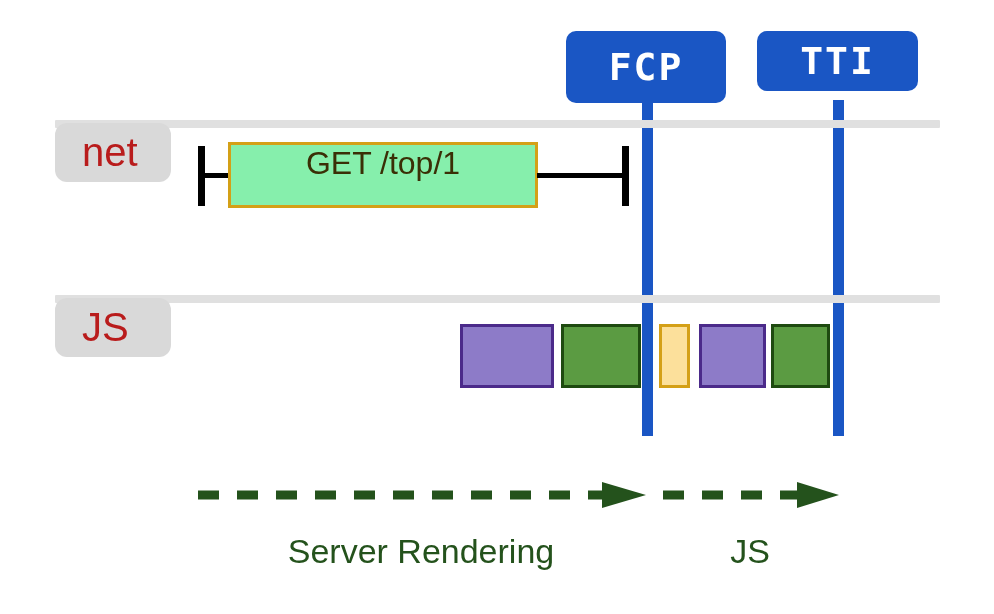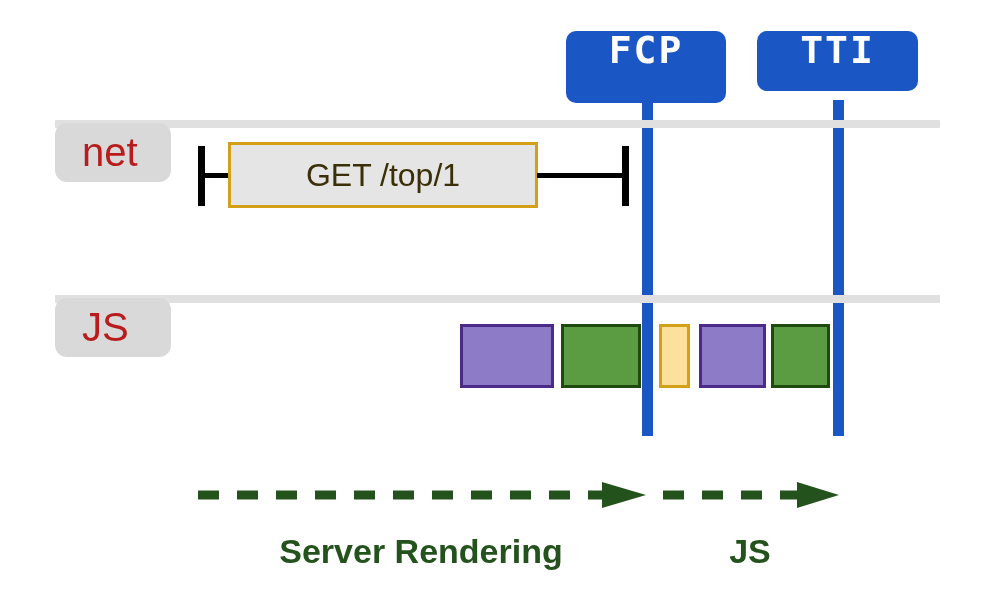--- a/index.html
+++ b/index.html
@@ -15,20 +15,21 @@
     width: 994px;
     height: 614px;
     background: #ffffff;
     overflow: hidden;
   }
 
   
   .marker-badge {
     position: absolute;
     display: flex;
+    align-items: center;
     justify-content: center;
     background: #1a56c4;
     color: #ffffff;
     border-radius: 10px;
     font-family: "DejaVu Sans Mono", "Liberation Mono", monospace;
     font-weight: bold;
     letter-spacing: 2px;
     font-size: 38px;
     line-height: 1;
     box-sizing: border-box;
@@ -67,25 +68,25 @@
     width: 7px;
     background: #000000;
   }
   .connector {
     position: absolute;
     height: 5px;
     background: #000000;
   }
   .request-box {
     position: absolute;
-    background: #e5e5e5;
+    background: #86efac;
     border: 3px solid #d4a017;
     box-sizing: border-box;
     display: flex;
-    align-items: center;
+    align-items: flex-start;
     justify-content: center;
   }
   .request-box span {
     color: #3a2f06;
     font-size: 32px;
     white-space: nowrap;
     font-family: "Liberation Sans", sans-serif;
   }
 
   
@@ -104,21 +105,20 @@
     position: absolute;
     height: 26px;
   }
   .phase-label {
     position: absolute;
     color: #24521c;
     font-size: 34px;
     white-space: nowrap;
     text-align: center;
     font-family: "Liberation Sans", sans-serif;
-    font-weight: bold;
   }
 </style>
 </head>
 <body>
 
 <div id="stage">
 
   <div class="marker-badge" style="left:566px; top:31px; width:160px; height:72px;">
     <span>FCP</span>
   </div>

